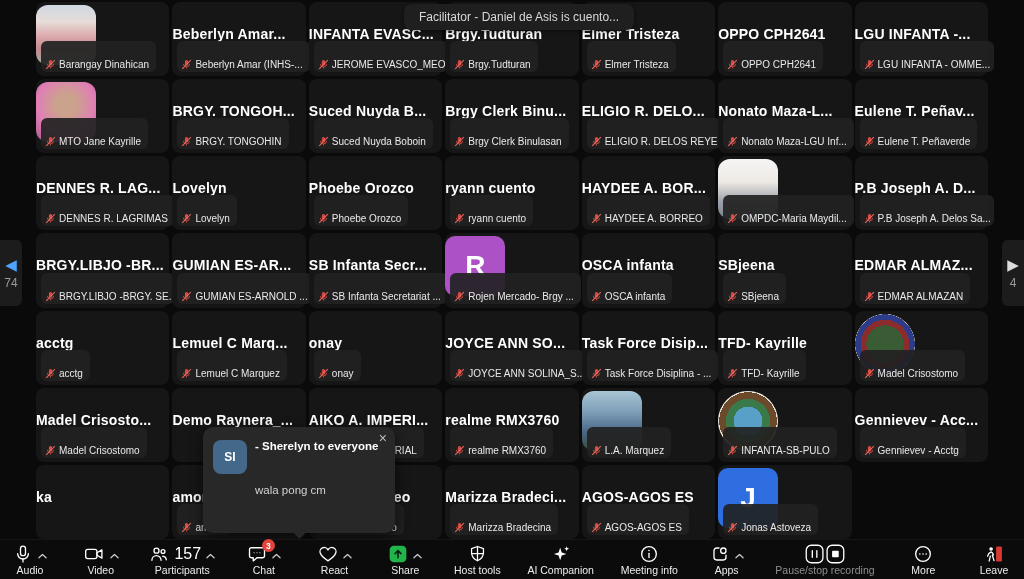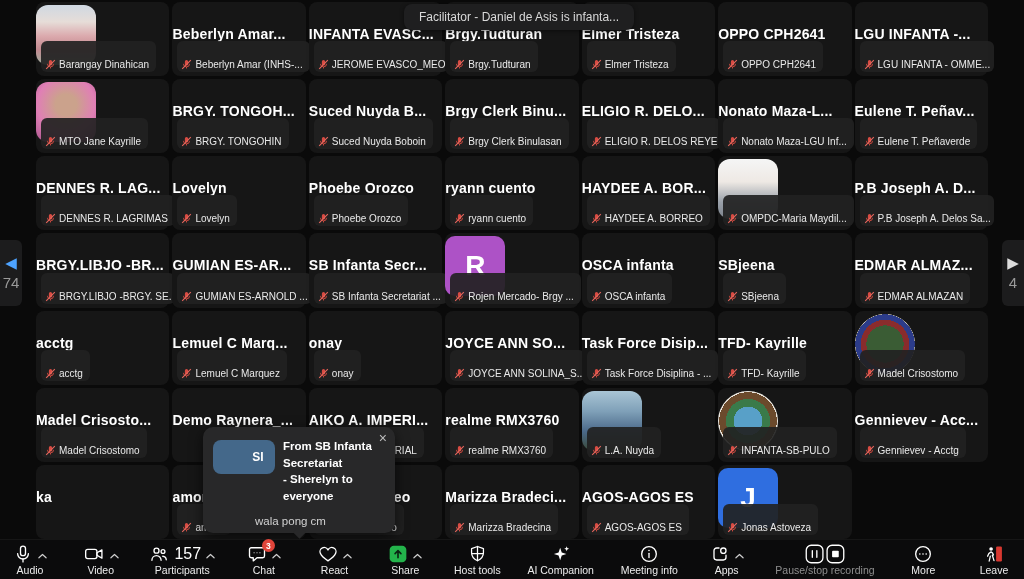--- a/index.html
+++ b/index.html
@@ -47,32 +47,32 @@
   
   #chat-popup{
     position:absolute;left:203px;top:427px;width:192px;height:106px;z-index:30;
     background:#282829;border-radius:10px;box-shadow:0 4px 14px rgba(0,0,0,.6);
     padding:9px 10px;box-sizing:border-box;color:#fff;
   }
   #chat-popup .tail{position:absolute;left:92px;bottom:-4px;width:9px;height:9px;background:#282829;transform:rotate(45deg);}
   #chat-popup .close{position:absolute;right:8px;top:4px;color:#bdbdbd;font-size:14px;line-height:14px;cursor:default;}
   #chat-popup .head{display:flex;gap:8px;}
   #chat-popup .si-avatar{flex:0 0 auto;width:34px;height:34px;border-radius:8px;background:#44688a;
-    display:flex;align-items:center;justify-content:center;font-size:12px;font-weight:bold;color:#fff;margin-top:4px;padding-left:28px;}
+    display:flex;align-items:center;justify-content:center;font-size:12px;font-weight:bold;color:#fff;margin-top:4px;}
   #chat-popup .title{font-size:11.5px;font-weight:bold;line-height:1.45;margin-top:2px;}
   #chat-popup .msg{font-size:11.5px;color:#d2d2d2;margin:10px 0 0 42px;}
   
   .page-nav{position:absolute;top:240px;width:22px;height:66px;z-index:25;background:#1c1c1d;
     display:flex;flex-direction:column;align-items:center;justify-content:center;gap:4px;}
   #nav-left{left:0;border-radius:0 6px 6px 0;}
   #nav-right{right:0;border-radius:6px 0 0 6px;}
   .page-nav .tri{font-size:15px;line-height:15px;}
   #nav-left .tri{color:#4da3ff;}
   #nav-right .tri{color:#dcdcdc;}
-  .page-nav .cnt{font-size:15px;color:#9a9a9a;}
+  .page-nav .cnt{font-size:12px;color:#9a9a9a;}
   
   #toolbar{
     position:absolute;left:0;bottom:0;width:1024px;height:40px;background:#0b0b0c;z-index:40;
     display:flex;align-items:center;justify-content:space-between;padding:0 8px;box-sizing:border-box;
     border-top:1px solid #161616;
   }
   .tb-item{display:flex;flex-direction:column;align-items:center;justify-content:center;gap:0px;min-width:44px;}
   .tb-top{display:flex;align-items:center;gap:5px;height:21px;}
   .tb-label{font-size:10.5px;color:#ececec;white-space:nowrap;line-height:11px;text-align:center;}
   .tb-label.dim{color:#8f8f8f;}
@@ -624,21 +624,21 @@
       <div class="avatar man-outdoor-photo"></div>
       <div class="chip">
         <span class="mic">
           <svg width="11" height="11" viewBox="0 0 12 12">
             <path d="M6 1.1a1.8 1.8 0 0 1 1.8 1.8v2.5A1.8 1.8 0 0 1 6 7.2a1.8 1.8 0 0 1-1.8-1.8V2.9A1.8 1.8 0 0 1 6 1.1z" fill="#d84b42"></path>
             <path d="M2.7 5.3a3.3 3.3 0 0 0 6.6 0" stroke="#d84b42" fill="none" stroke-width="1"></path>
             <path d="M6 8.6v1.7" stroke="#d84b42" stroke-width="1"></path>
             <path d="M1.3 10.7L10.7 1.3" stroke="#e8675e" stroke-width="1.2"></path>
           </svg>
         </span>
-        <span>L.A. Nuyda</span>
+        <span>L.A. Marquez</span>
       </div>
     </div>
     <div class="tile">
       <div class="avatar earth-logo"></div>
       <div class="chip">
         <span class="mic">
           <svg width="11" height="11" viewBox="0 0 12 12">
             <path d="M6 1.1a1.8 1.8 0 0 1 1.8 1.8v2.5A1.8 1.8 0 0 1 6 7.2a1.8 1.8 0 0 1-1.8-1.8V2.9A1.8 1.8 0 0 1 6 1.1z" fill="#d84b42"></path>
             <path d="M2.7 5.3a3.3 3.3 0 0 0 6.6 0" stroke="#d84b42" fill="none" stroke-width="1"></path>
             <path d="M6 8.6v1.7" stroke="#d84b42" stroke-width="1"></path>
@@ -739,28 +739,27 @@
 
 <div class="page-nav" id="nav-left">
   <span class="tri">◀</span>
   <span class="cnt">74</span>
 </div>
 <div class="page-nav" id="nav-right">
   <span class="tri">▶</span>
   <span class="cnt">4</span>
 </div>
 
-<div id="talking-toast">Facilitator - Daniel de Asis is infanta...</div>
+<div id="talking-toast">Facilitator - Daniel de Asis is cuento...</div>
 
 <div id="chat-popup">
   <span class="close">×</span>
   <div class="head">
     <div class="si-avatar">SI</div>
     <div class="title">
-      <div>From SB Infanta Secretariat</div>
       <div>- Sherelyn to everyone</div>
     </div>
   </div>
   <div class="msg">wala pong cm</div>
   <div class="tail"></div>
 </div>
 
 <div id="toolbar">
     <div class="tb-item">
       <div class="tb-top">

